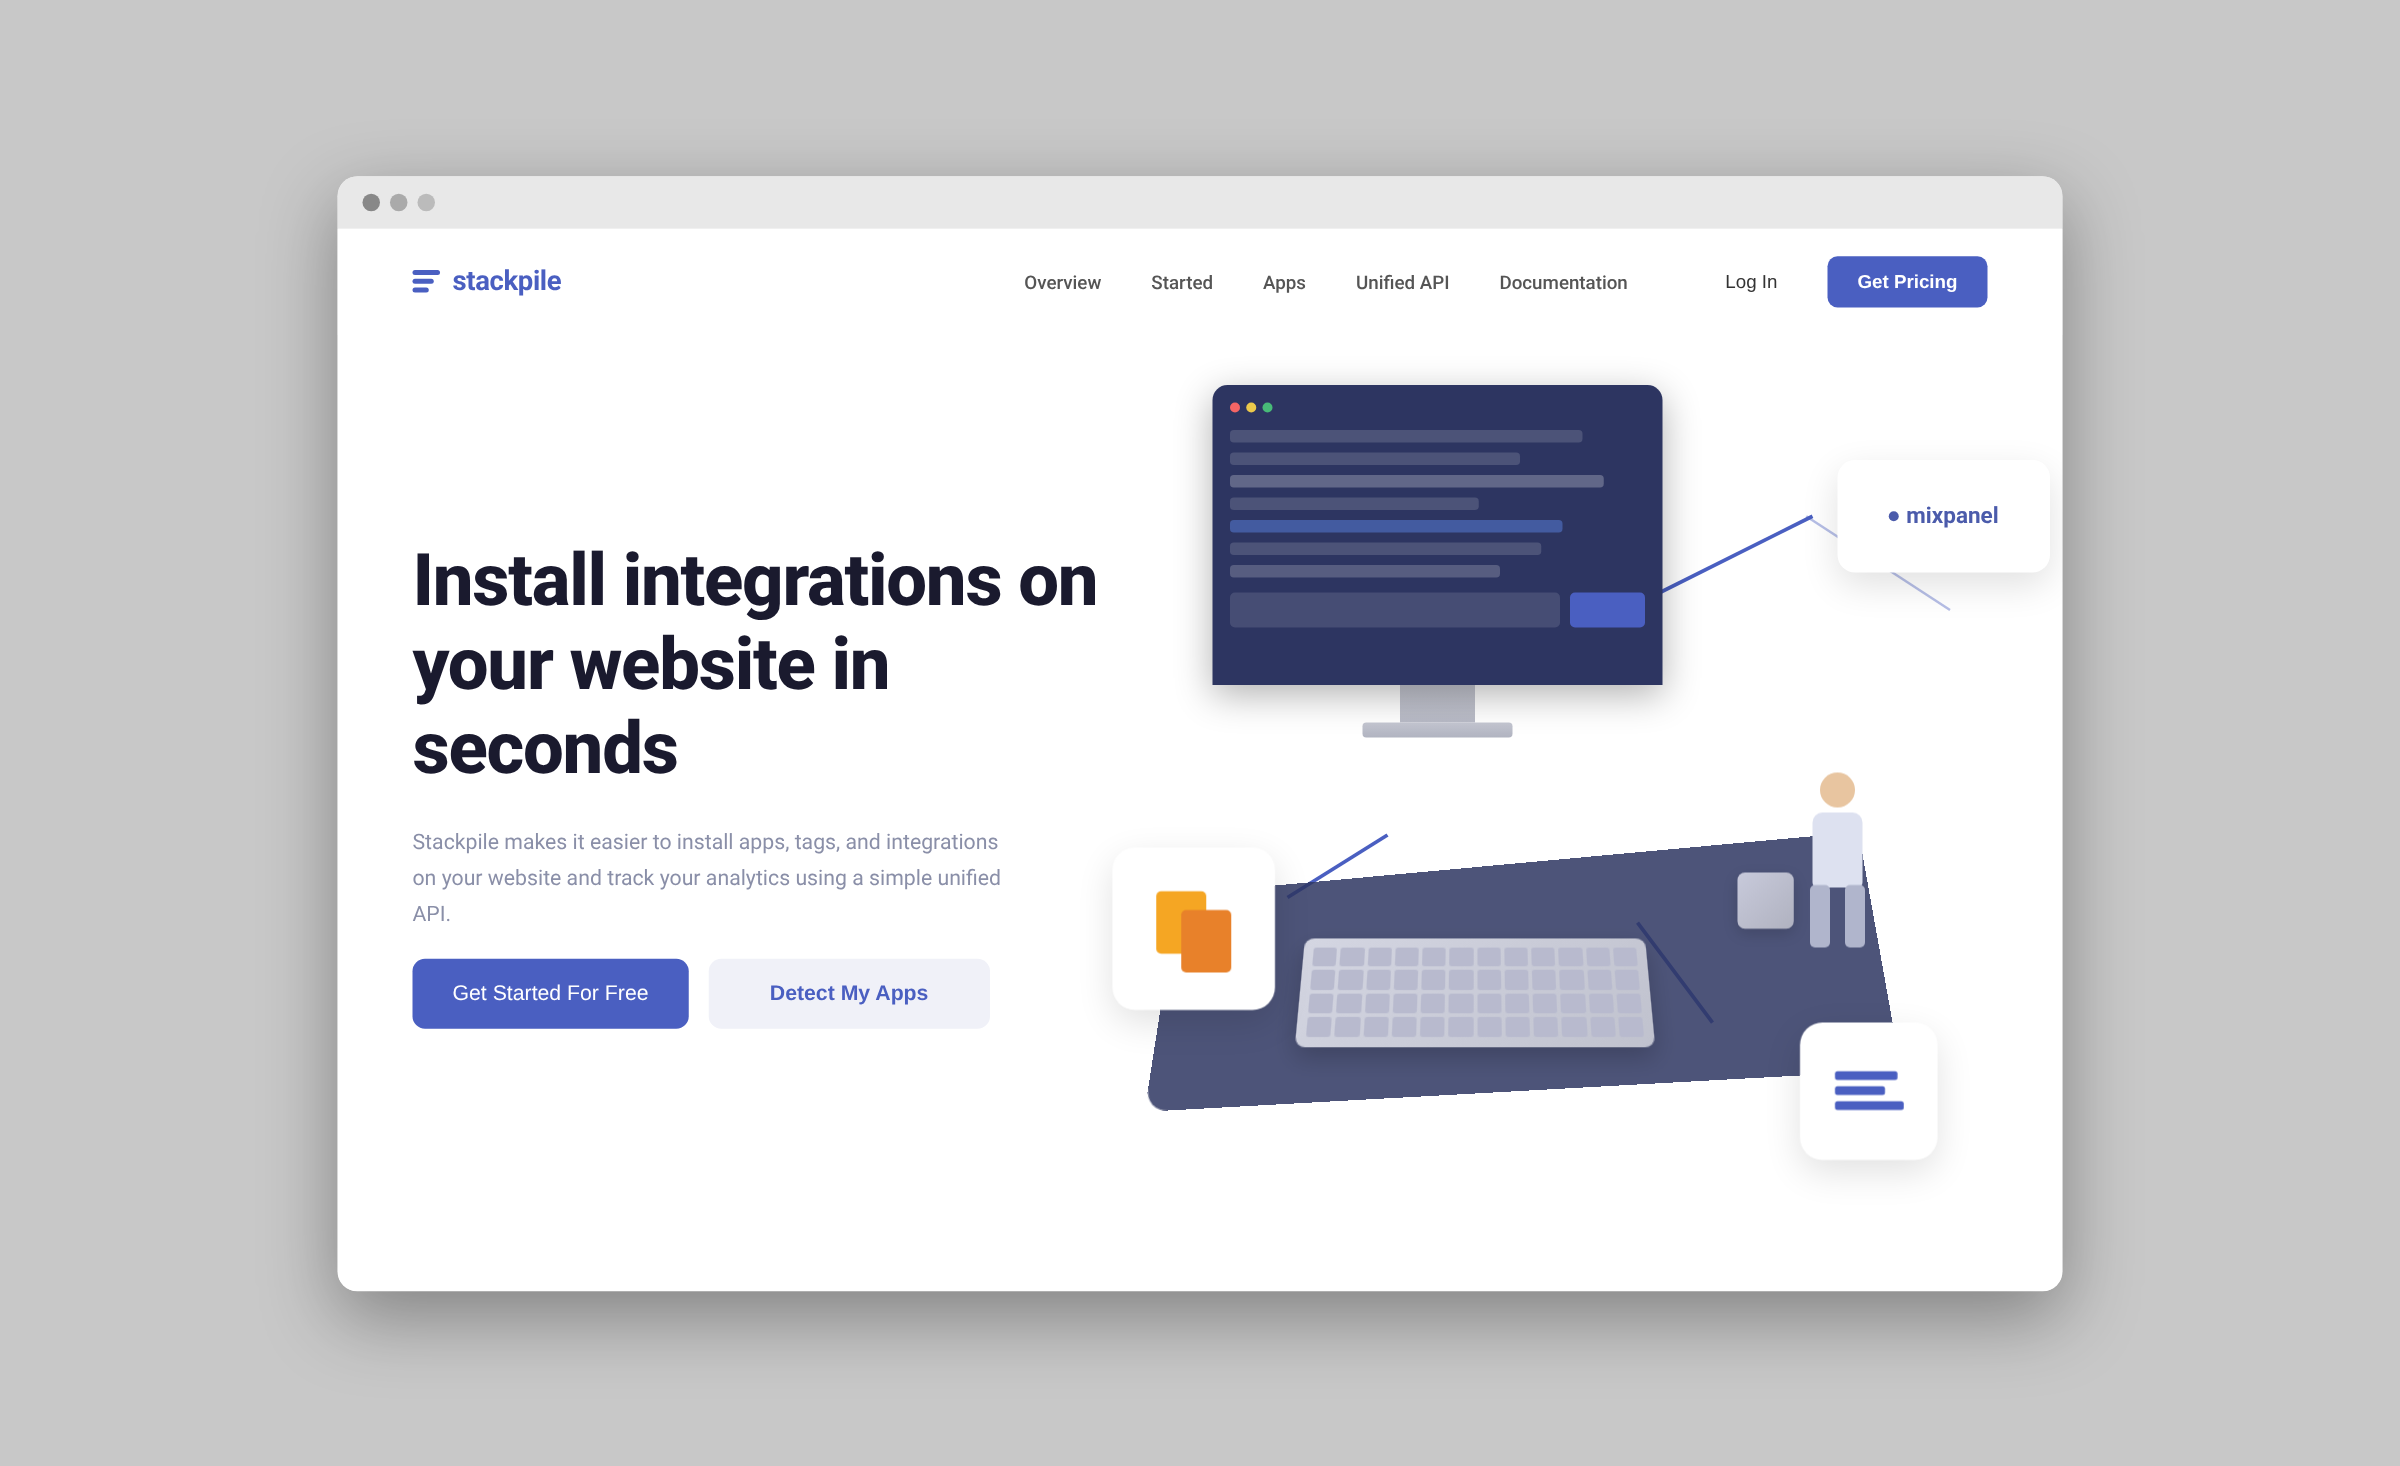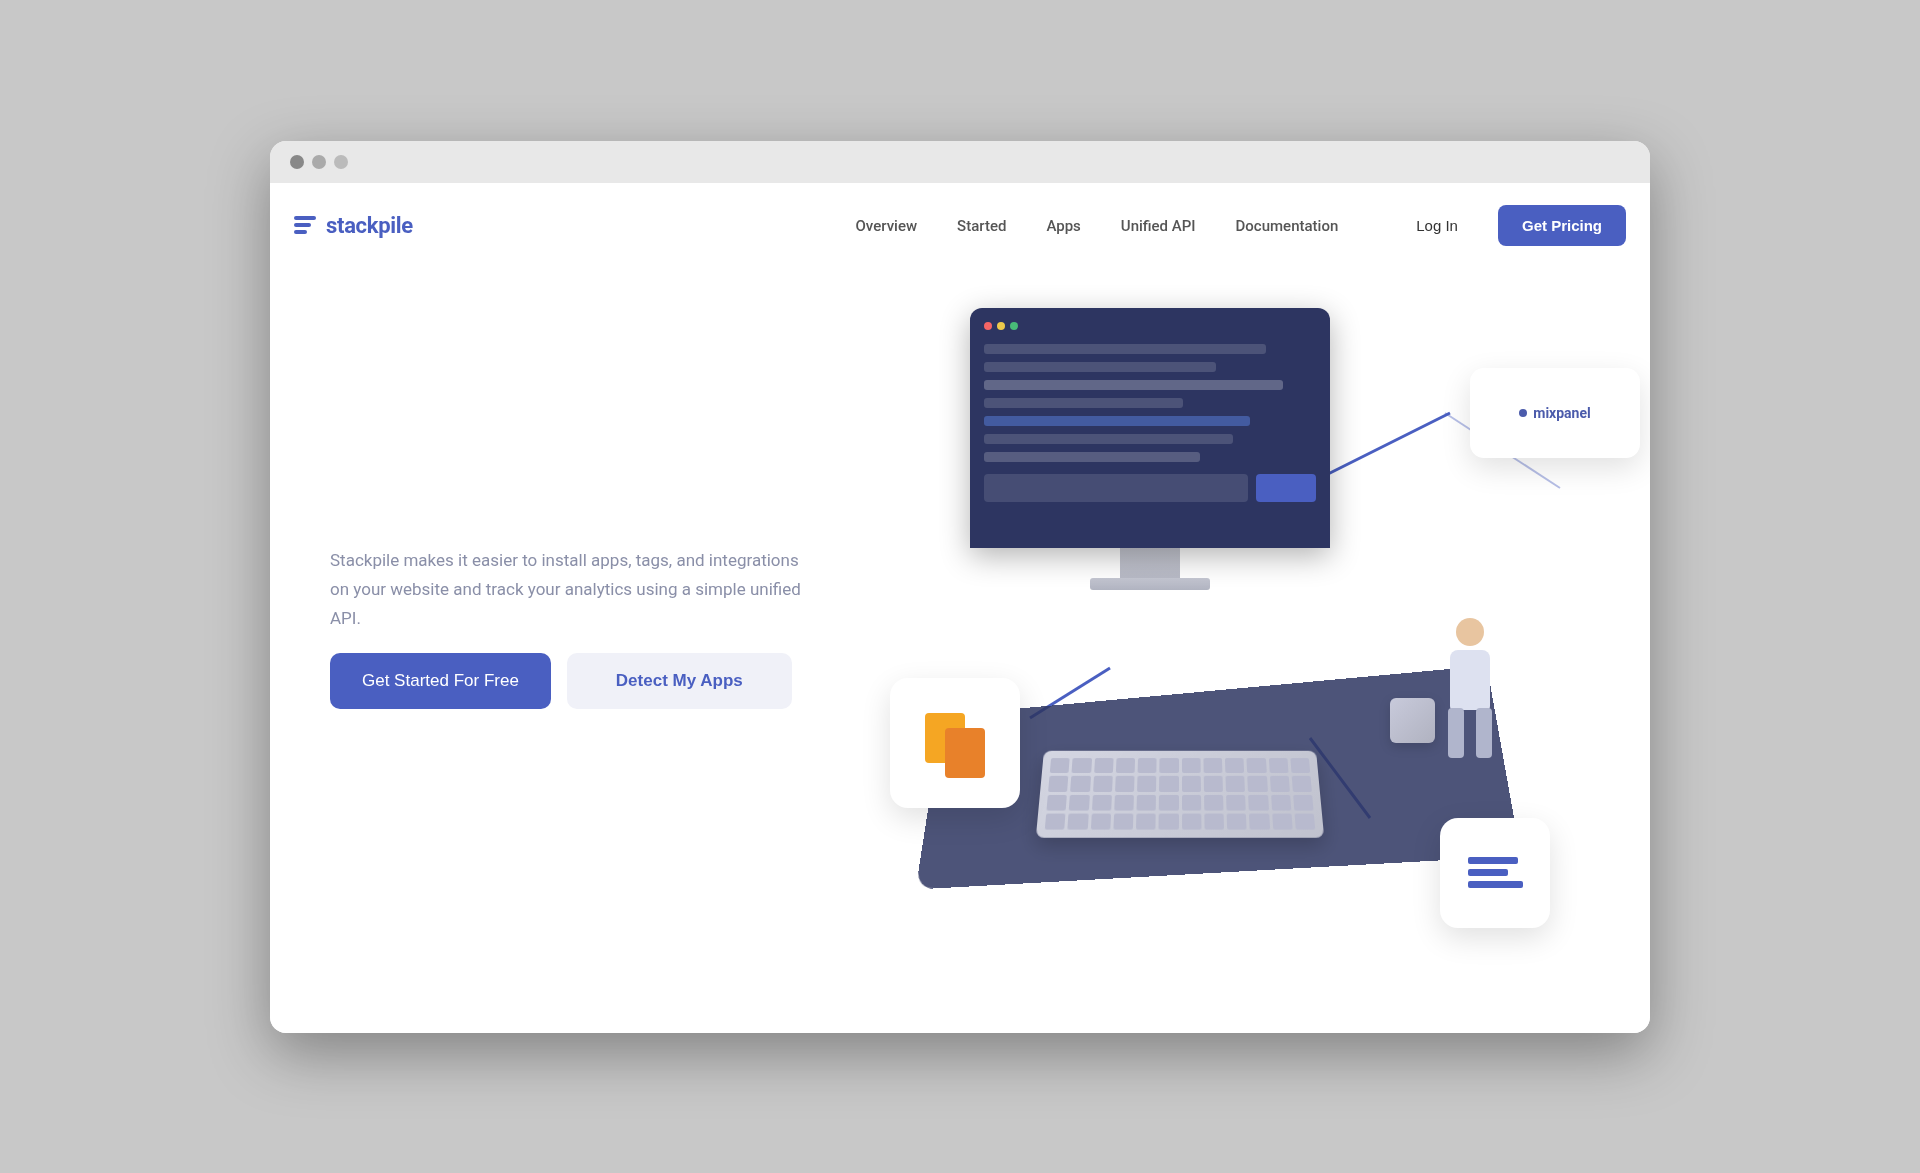--- a/index.html
+++ b/index.html
@@ -41,21 +41,21 @@
       background: #fff;
       min-height: 850px;
       position: relative;
       overflow: hidden;
     }
 
     
     .navbar {
       display: flex;
       align-items: center;
-      padding: 22px 24px;
+      padding: 22px 60px;
       background: #fff;
       position: relative;
       z-index: 10;
     }
 
     .logo-area {
       display: flex;
       align-items: center;
       gap: 10px;
       margin-right: auto;
@@ -313,21 +313,21 @@
       top: 80px;
       right: -10px;
       width: 170px;
       height: 90px;
       background: #fff;
       border-radius: 14px;
       box-shadow: 0 10px 30px rgba(0,0,0,0.12);
       display: flex;
       align-items: center;
       justify-content: center;
-      font-size: 14px;
+      font-size: 18px;
       font-weight: 700;
       color: #4b5bab;
       gap: 6px;
     }
 
     .mixpanel-dot {
       width: 8px;
       height: 8px;
       border-radius: 50%;
       background: #4b5bab;
@@ -514,20 +514,24 @@
       </ul>
 
       <div class="nav-actions">
         <button class="btn-login">Log In</button>
         <button class="btn-get-started">Get Pricing</button>
       </div>
     </nav>
 
     <section class="hero">
       <div class="hero-left">
+        <h1 class="hero-heading">
+          <span>Install integrations on</span><br>
+          <span>your website in seconds</span>
+        </h1>
         <p class="hero-subtext">Stackpile makes it easier to install apps, tags, and integrations on your website and track your analytics using a simple unified API.</p>
         <div class="hero-buttons">
           <button class="btn-primary">Get Started For Free</button>
           <button class="btn-secondary">Detect My Apps</button>
         </div>
       </div>
 
       <div class="hero-right">
         <div class="iso-scene">
 

